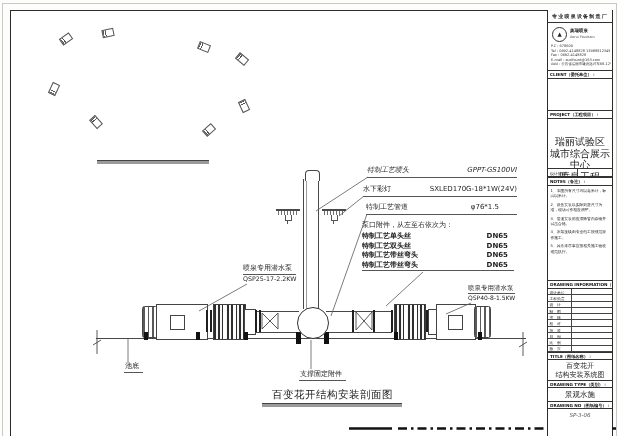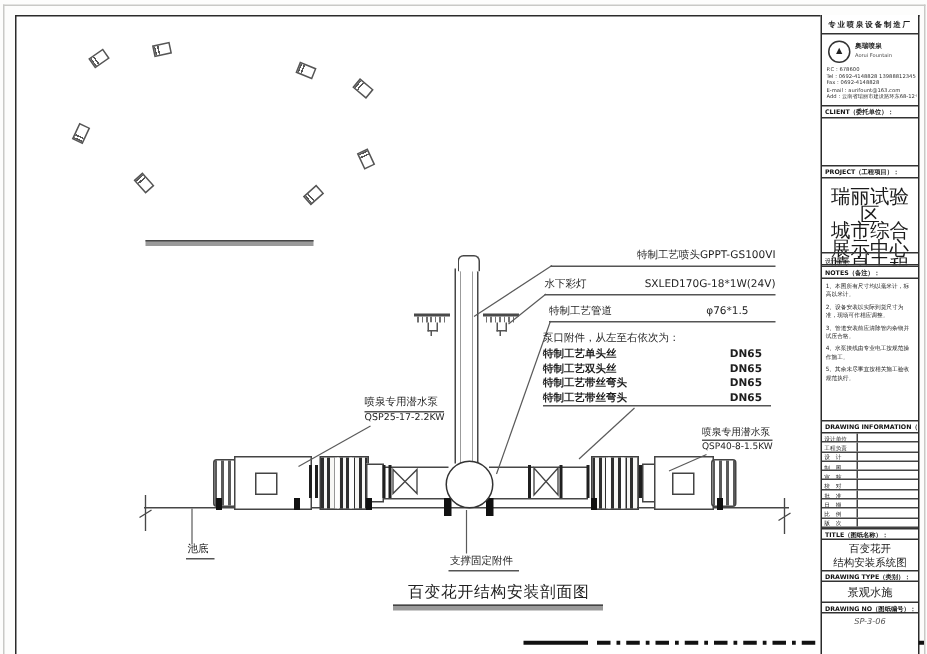--- a/index.html
+++ b/index.html
@@ -142,21 +142,21 @@
     <g stroke="#444" stroke-width="0.9" fill="#ffffff">
       <path d="M262,313 L262,329 L270,321 Z M278,313 L278,329 L270,321 Z"></path>
       <path d="M356,312 L356,330 L364,321 Z M372,312 L372,330 L364,321 Z"></path>
     </g>
     <g stroke="#111">
       <line x1="349" y1="428.5" x2="392" y2="428.5" stroke-width="2.6"></line>
       <line x1="398" y1="428.5" x2="616" y2="428.5" stroke-width="2.6" stroke-dasharray="9 4 2.5 4"></line>
     </g>
   </svg>
 
-  <div class="abs cad ul" style="left:367px;top:166px;width:150px;height:11px;display:flex;justify-content:flex-end;z-index:5;">
+  <div class="abs cad ul" style="left:367px;top:166px;width:150px;height:11px;display:flex;justify-content:space-between;z-index:5;font-style:italic;">
     <span>特制工艺喷头</span>
     <span>GPPT-GS100VI</span>
   </div>
   <div class="abs cad ul" style="left:363px;top:185px;width:154px;height:11px;display:flex;justify-content:space-between;z-index:5;">
     <span>水下彩灯</span>
     <span>SXLED170G-18*1W(24V)</span>
   </div>
   <div class="abs cad ul" style="left:366px;top:203px;width:151px;height:11px;display:flex;justify-content:space-between;z-index:5;">
     <span>特制工艺管道</span>
     <span style="padding-right:18px;">φ76*1.5</span>
@@ -209,21 +209,21 @@
       <div class="abs tinytxt" style="left:3px;top:25.6px;white-space:nowrap;">Tel：0692-4148828  13988812345</div>
       <div class="abs tinytxt" style="left:3px;top:30.2px;white-space:nowrap;">Fax：0692-4148828</div>
       <div class="abs tinytxt" style="left:3px;top:34.8px;white-space:nowrap;">E-mail：aurifount@163.com</div>
       <div class="abs tinytxt" style="left:3px;top:39.4px;white-space:nowrap;overflow:hidden;width:60px;">Add：云南省瑞丽市建设路环东68-12号</div>
     </div>
 
     <div class="tb band" style="top:60px;height:9px;">CLIENT（委托单位）：</div>
     <div class="tb" style="top:69px;height:31px;"></div>
 
     <div class="tb band" style="top:100px;height:9px;">PROJECT（工程项目）：</div>
-    <div class="tb" style="top:116px;height:40px;text-align:center;font-size:13px;line-height:11.5px;color:#1a1a1a;">
+    <div class="tb" style="top:126px;height:40px;text-align:center;font-size:10px;line-height:11.5px;color:#1a1a1a;">
       <div>瑞丽试验区</div>
       <div>城市综合展示中心</div>
       <div>喷泉工程</div>
     </div>
 
     <div class="tb" style="top:158px;height:9px;border-top:0.8px solid #333;border-bottom:0.8px solid #333;display:flex;">
       <div style="width:30px;font-size:4px;padding:1.5px 2px;border-right:0.6px solid #444;box-sizing:border-box;">设计阶段</div>
       <div style="flex:1;"></div>
     </div>
 

